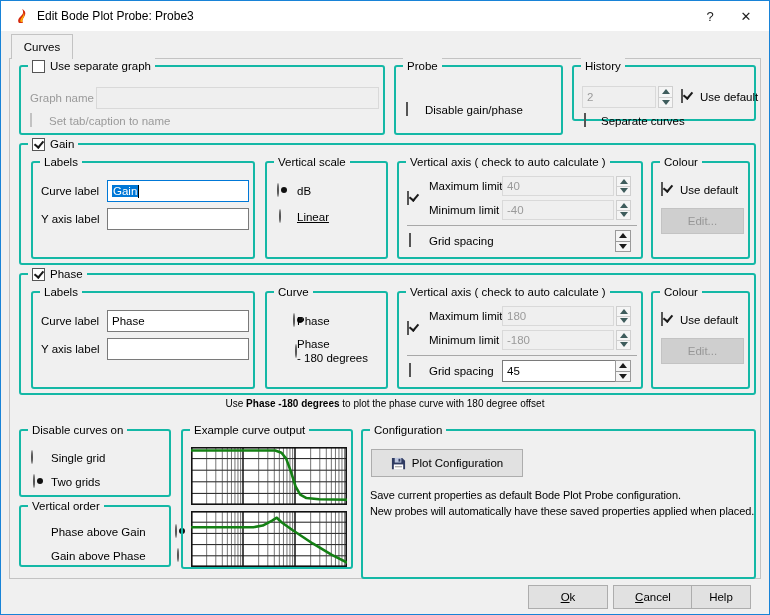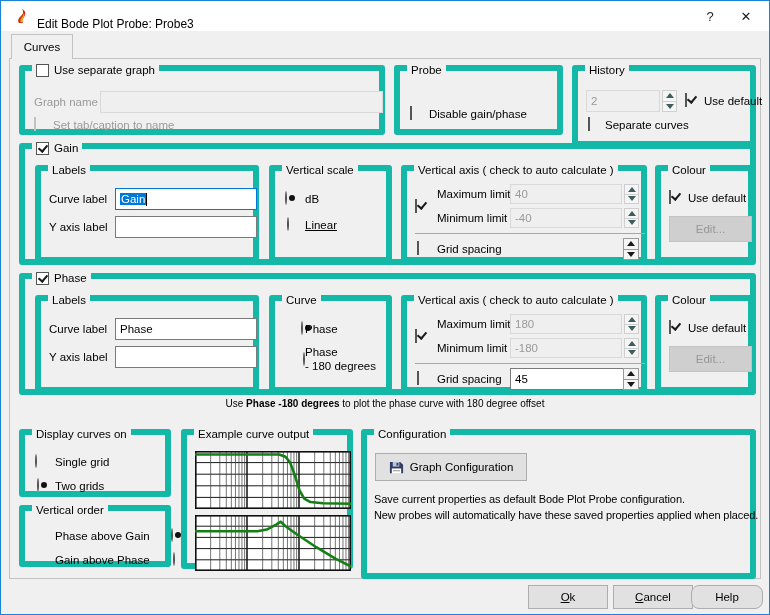--- a/index.html
+++ b/index.html
@@ -1,28 +1,28 @@
 <!DOCTYPE html>
 <html><head>
 <meta charset="utf-8">
 <style>
   html,body{margin:0;padding:0;background:#888;}
   .window{position:relative;width:770px;height:615px;box-sizing:border-box;border:1px solid #1883d7;
           background:#f0f0f0;font-family:"Liberation Sans",sans-serif;font-size:11.5px;color:#000;overflow:hidden;}
   .abs{position:absolute;}
   
-  .titlebar{position:absolute;left:0;top:0;right:0;height:30px;background:#fff;display:flex;align-items:flex-end;}
+  .titlebar{position:absolute;left:0;top:0;right:0;height:30px;background:#fff;display:flex;align-items:center;}
   .title-text{margin-left:8px;font-size:12px;}
   .tb-btn{position:absolute;top:0;width:34px;height:30px;display:flex;align-items:center;justify-content:center;font-size:13px;color:#222;}
   
   .tab{position:absolute;left:10px;top:33px;width:62px;height:25px;background:#f0f0f0;border:1px solid #c3c3c3;border-bottom:none;
        z-index:2;display:flex;align-items:center;justify-content:center;box-sizing:border-box;}
   .tabpage{position:absolute;left:8px;top:57px;width:752px;height:521px;border:1px solid #c3c3c3;background:#f0f0f0;box-sizing:border-box;}
   
-  .group{position:absolute;border:6px solid #14b8a6;border-radius:3px;box-sizing:border-box;}
+  .group{position:absolute;border:2px solid #14b8a6;border-radius:3px;box-sizing:border-box;}
   .glegend{position:absolute;top:-9px;left:7px;background:#f0f0f0;padding:0 4px;display:flex;align-items:center;gap:5px;height:16px;white-space:nowrap;}
   
   .cb{width:13px;height:13px;background:#fff;border:1px solid #555;position:relative;box-sizing:border-box;flex:none;}
   .cb.checked::after{content:"";position:absolute;left:3px;top:0px;width:4px;height:7px;border:solid #1a1a1a;border-width:0 2px 2px 0;transform:rotate(40deg);}
   .cb.disabled{border-color:#c2c2c2;background:#fbfbfb;}
   .radio{width:13px;height:13px;border-radius:50%;background:#fff;border:1px solid #555;position:relative;box-sizing:border-box;flex:none;}
   .radio.selected::after{content:"";position:absolute;left:2.5px;top:2.5px;width:6px;height:6px;border-radius:50%;background:#111;}
   .lbl{white-space:nowrap;}
   .dis{color:#9a9a9a;}
   .field{background:#fff;border:1px solid #7a7a7a;box-sizing:border-box;display:flex;align-items:center;padding:0 4px;font-size:11.5px;font-family:"Liberation Sans",sans-serif;color:#000;}
@@ -82,21 +82,21 @@
   </div>
 
   <div class="group" style="left:393px;top:64px;width:169px;height:70px;">
     <div class="glegend">
         <span class="lbl">Probe</span>
       </div>
     <span class="abs cb" style="left:10px;top:36px;"></span>
     <span class="abs lbl" style="left:29px;top:37px;">Disable gain/phase</span>
   </div>
 
-  <div class="group" style="left:571px;top:64px;width:184px;height:82px;">
+  <div class="group" style="left:571px;top:64px;width:184px;height:56px;">
     <div class="glegend">
         <span class="lbl">History</span>
       </div>
     <div class="abs field disabled" style="left:8px;top:19px;width:74px;height:22px;">
       <span>2</span>
     </div>
     <div class="abs spin" style="left:84px;top:19px;width:15px;height:22px;">
       <span class="sbtn">
           <span class="arr-up"></span>
         </span>
@@ -282,21 +282,21 @@
       </div>
     </div>
   </div>
 
   <div class="note">
     <span>Use </span><b>Phase -180 degrees</b><span> to plot the phase curve with 180 degree offset</span>
   </div>
 
   <div class="group" style="left:18px;top:428px;width:152px;height:68px;">
     <div class="glegend">
-        <span class="lbl">Display curves on</span>
+        <span class="lbl">Disable curves on</span>
       </div>
     <span class="abs radio" style="left:10px;top:20px;"></span>
     <span class="abs lbl" style="left:30px;top:21px;">Single grid</span>
     <span class="abs radio selected" style="left:10px;top:44px;"></span>
     <span class="abs lbl" style="left:30px;top:45px;">Two grids</span>
   </div>
 
   <div class="group" style="left:18px;top:504px;width:152px;height:62px;text-align:right;">
     <div class="glegend">
         <span class="lbl">Vertical order</span>
@@ -388,31 +388,31 @@
     <div class="abs push" style="left:8px;top:18px;width:152px;height:28px;gap:6px;">
       <span style="display:flex;">
         <svg width="15" height="15" viewBox="0 0 16 16">
           <path d="M1,2 h11 l3,3 v9 h-14 z" fill="#303c63"></path>
           <rect x="4" y="2" width="7" height="5" fill="#bcc6de"></rect>
           <rect x="8" y="3" width="2" height="3" fill="#303c63"></rect>
           <rect x="3" y="9" width="10" height="5.5" fill="#ffffff"></rect>
           <rect x="4.2" y="11" width="7.6" height="1" fill="#8a8a8a"></rect>
         </svg>
       </span>
-      <span>Graph Configuration</span>
+      <span>Plot Configuration</span>
     </div>
     <div class="abs cfg-text" style="left:7px;top:58px;">Save current properties as default Bode Plot Probe configuration.</div>
     <div class="abs cfg-text" style="left:7px;top:74px;">New probes will automatically have these saved properties applied when placed.</div>
   </div>
 
   <div class="abs push" style="left:527px;top:584px;width:80px;height:24px;">
     <span class="u">O</span>
       <span>k</span>
   </div>
   <div class="abs push" style="left:612px;top:584px;width:80px;height:24px;">
     <span class="u">C</span>
       <span>ancel</span>
   </div>
-  <div class="abs push" style="left:690px;top:584px;width:72px;height:24px;border-radius:8px;">
+  <div class="abs push" style="left:690px;top:584px;width:60px;height:24px;">
     <span>Help</span>
   </div>
 
 </div>
 
 </body></html>

